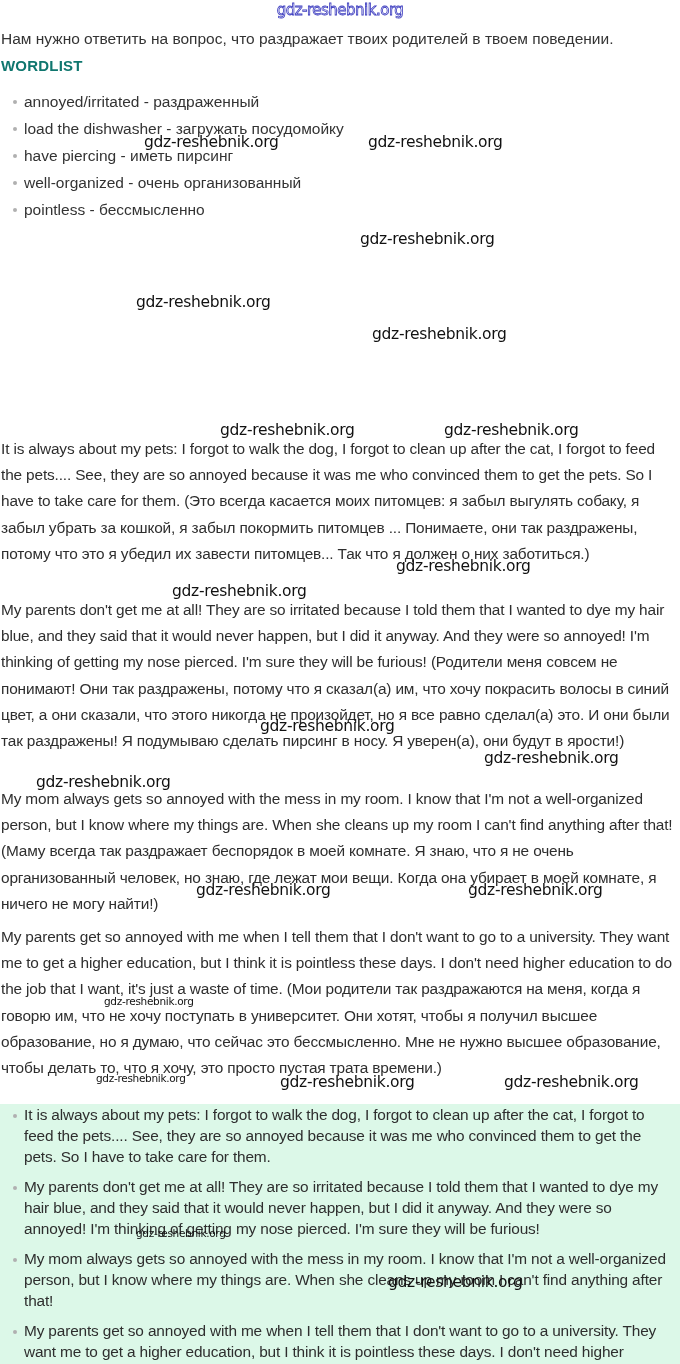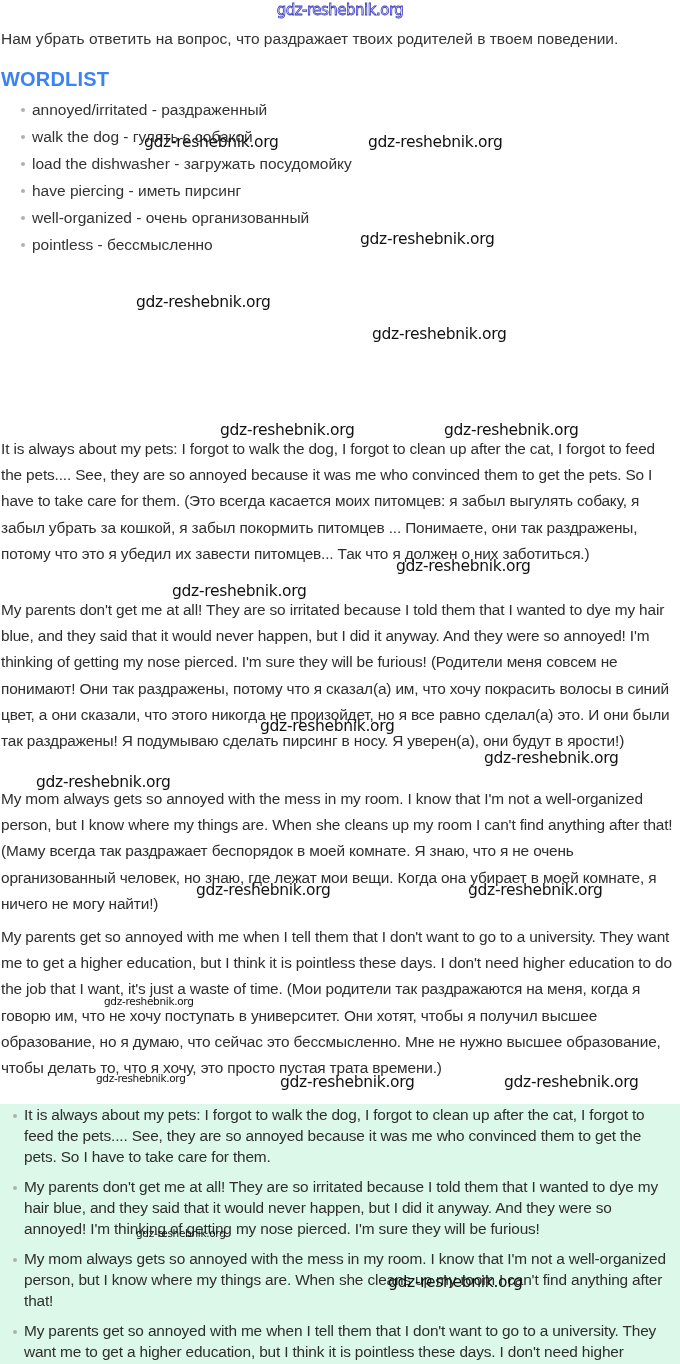--- a/index.html
+++ b/index.html
@@ -6,22 +6,22 @@
   body {
     width: 680px; height: 1364px; overflow: hidden; position: relative;
     font-family: "Liberation Sans", sans-serif; color: #2b2b2b;
   }
   .top-wm {
     position: absolute; left: 0; top: 1px; width: 680px; text-align: center;
     font-family: "DejaVu Sans", sans-serif; font-size: 15px; color: #ffffff;
     -webkit-text-stroke: 0.8px #3b3bbf; letter-spacing: -0.5px;
   }
   .intro { position: absolute; left: 1px; top: 30px; font-size: 15.5px; color: #333; }
-  .wl-title { position: absolute; left: 1px; top: 68px; font-size: 20px; font-weight: bold; color: #3b82f6; letter-spacing: 0.2px; }
-  ul.wordlist { position: absolute; left: 0; top: 91px; margin: 8px; padding: 0; list-style: none; }
+  .wl-title { position: absolute; left: 1px; top: 57px; font-size: 15px; font-weight: bold; color: #0f766e; letter-spacing: 0.2px; }
+  ul.wordlist { position: absolute; left: 0; top: 91px; margin: 0; padding: 0; list-style: none; }
   ul.wordlist li { height: 27px; line-height: 21px; font-size: 15.5px; color: #333; padding-left: 24px; position: relative; }
   ul.wordlist li::before, ul.answers li::before {
     content: ""; position: absolute; left: 13px; top: 9px; width: 4px; height: 4px; border-radius: 50%; background: #b0b0b0;
   }
   .para { position: absolute; left: 1px; width: 676px; font-size: 15.4px; line-height: 26.2px; color: #2e2e2e; letter-spacing: -0.15px; }
   #p1 { top: 436px; }
   #p2 { top: 597px; }
   #p3 { top: 786px; }
   #p4 { top: 924px; }
   .green {
@@ -35,26 +35,25 @@
   .wm {
     position: absolute; font-family: "DejaVu Sans", sans-serif; font-size: 15.5px; color: #111; white-space: nowrap; letter-spacing: -0.3px;
   }
   .wm.small { font-size: 10.5px; }
 </style>
 </head>
 <body>
 
 <div class="top-wm">gdz-reshebnik.org</div>
 
-<div class="intro">Нам убрать ответить на вопрос, что раздражает твоих родителей в твоем поведении.</div>
+<div class="intro">Нам нужно ответить на вопрос, что раздражает твоих родителей в твоем поведении.</div>
 <div class="wl-title">WORDLIST</div>
 
 <ul class="wordlist">
   <li>annoyed/irritated - раздраженный</li>
-  <li>walk the dog - гулять с собакой</li>
   <li>load the dishwasher - загружать посудомойку</li>
   <li>have piercing - иметь пирсинг</li>
   <li>well-organized - очень организованный</li>
   <li>pointless - бессмысленно</li>
 </ul>
 
 <div class="para" id="p1">It is always about my pets: I forgot to walk the dog, I forgot to clean up after the cat, I forgot to feed the pets.... See, they are so annoyed because it was me who convinced them to get the pets. So I have to take care for them. (Это всегда касается моих питомцев: я забыл выгулять собаку, я забыл убрать за кошкой, я забыл покормить питомцев ... Понимаете, они так раздражены, потому что это я убедил их завести питомцев... Так что я должен о них заботиться.)</div>
 <div class="para" id="p2">My parents don't get me at all! They are so irritated because I told them that I wanted to dye my hair blue, and they said that it would never happen, but I did it anyway. And they were so annoyed! I'm thinking of getting my nose pierced. I'm sure they will be furious! (Родители меня совсем не понимают! Они так раздражены, потому что я сказал(а) им, что хочу покрасить волосы в синий цвет, а они сказали, что этого никогда не произойдет, но я все равно сделал(а) это. И они были так раздражены! Я подумываю сделать пирсинг в носу. Я уверен(а), они будут в ярости!)</div>
 <div class="para" id="p3">My mom always gets so annoyed with the mess in my room. I know that I'm not a well-organized person, but I know where my things are. When she cleans up my room I can't find anything after that! (Маму всегда так раздражает беспорядок в моей комнате. Я знаю, что я не очень организованный человек, но знаю, где лежат мои вещи. Когда она убирает в моей комнате, я ничего не могу найти!)</div>
 <div class="para" id="p4">My parents get so annoyed with me when I tell them that I don't want to go to a university. They want me to get a higher education, but I think it is pointless these days. I don't need higher education to do the job that I want, it's just a waste of time. (Мои родители так раздражаются на меня, когда я говорю им, что не хочу поступать в университет. Они хотят, чтобы я получил высшее образование, но я думаю, что сейчас это бессмысленно. Мне не нужно высшее образование, чтобы делать то, что я хочу, это просто пустая трата времени.)</div>

